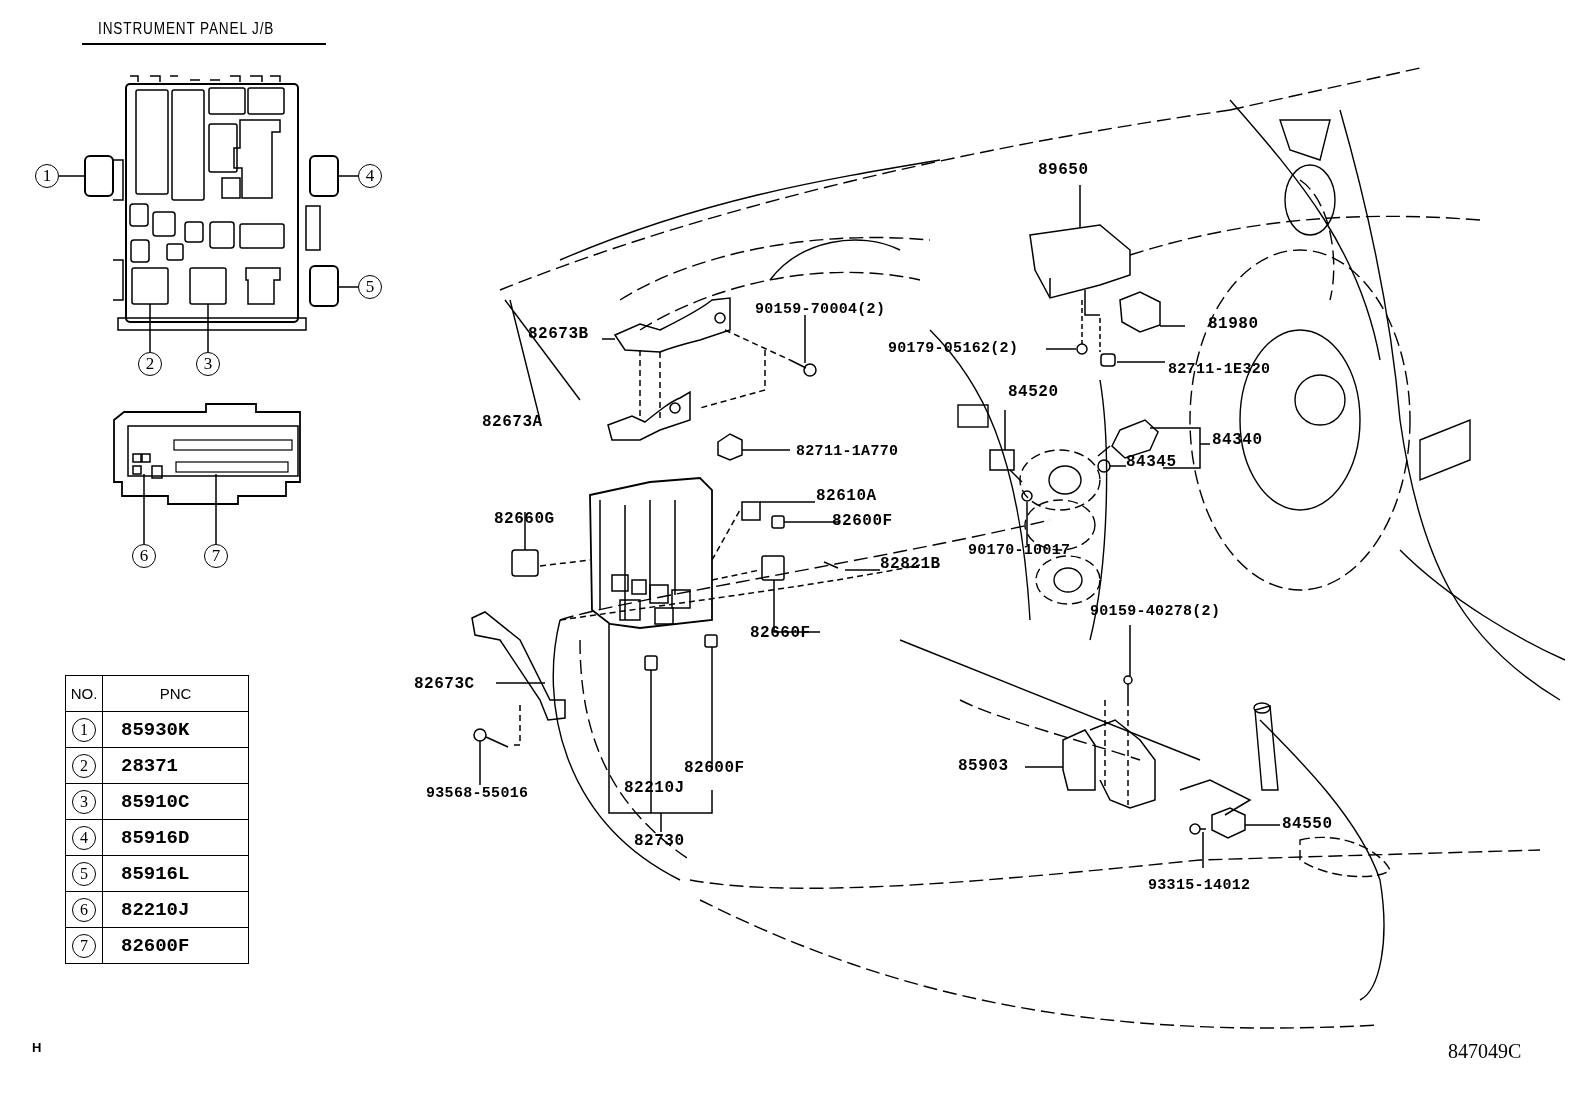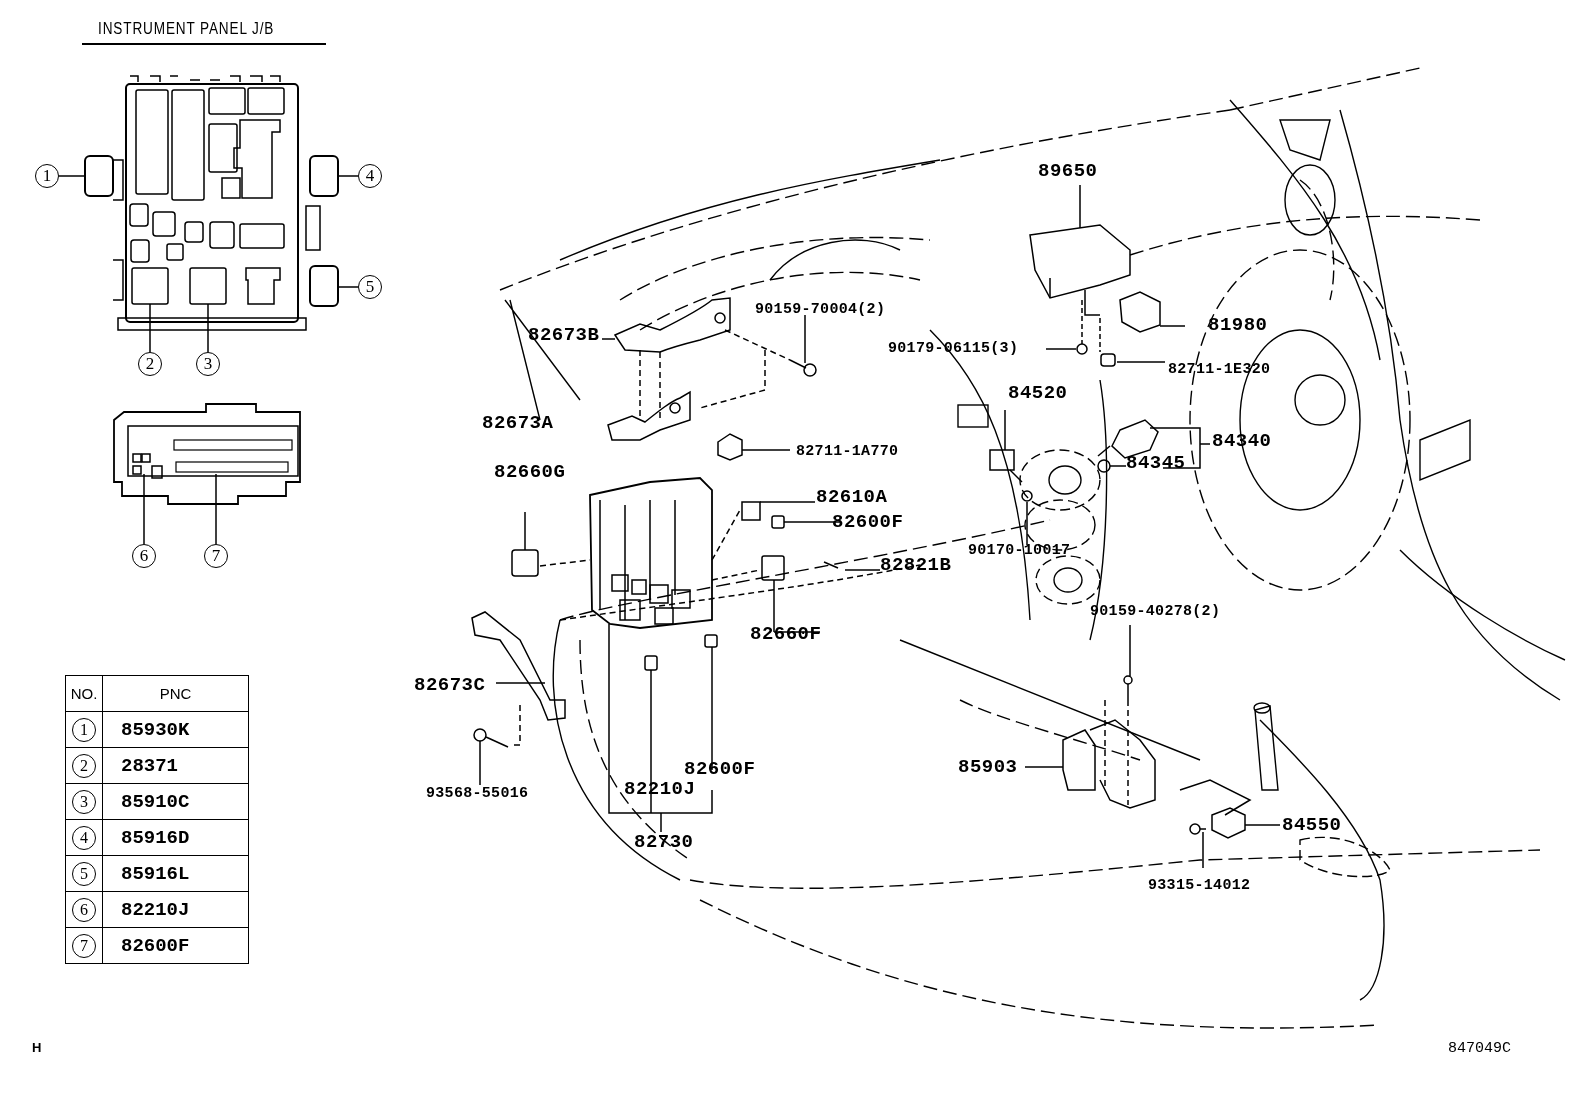--- a/index.html
+++ b/index.html
@@ -1,38 +1,38 @@
 <!DOCTYPE html>
 <html><head>
   <meta charset="utf-8">
   <style>
     html, body { margin: 0; padding: 0; background: #ffffff; }
     body { width: 1592px; height: 1099px; position: relative; overflow: hidden;
            font-family: "Liberation Mono", "DejaVu Sans Mono", monospace; color: #000; }
     #art { position: absolute; left: 0; top: 0; width: 1592px; height: 1099px; }
     .lbl { position: absolute; font-family: "Liberation Mono", "DejaVu Sans Mono", monospace;
-           font-weight: bold; font-size: 19px; letter-spacing: 0.5px; white-space: nowrap; line-height: 1; }
+           font-weight: bold; font-size: 16px; letter-spacing: 0.5px; white-space: nowrap; line-height: 1; }
     .lbl.sm { font-size: 15px; font-weight: bold; letter-spacing: 0.3px; }
     .title { position: absolute; left: 98px; top: 20px; font-family: "Liberation Sans", sans-serif;
              font-size: 16px; letter-spacing: 1px; transform: scaleX(0.85); transform-origin: left; }
     .title-rule { position: absolute; left: 82px; top: 43px; width: 244px; height: 2px; background: #000; }
     .callout { position: absolute; width: 24px; height: 24px; border: 1.5px solid #000; border-radius: 50%;
                display: flex; align-items: center; justify-content: center; background: #fff;
                font-family: "Liberation Serif", serif; font-size: 17px; box-sizing: border-box; }
     table.pnc { position: absolute; left: 46px; top: 675px; border-collapse: collapse; margin-left: 19px; }
     table.pnc td, table.pnc th { border: 1.5px solid #000; height: 35px; padding: 0; }
     table.pnc th { font-family: "Liberation Sans", sans-serif; font-weight: normal; font-size: 15px; transform: none; }
     table.pnc th.no { width: 36px; }
     table.pnc th.pnc-h { width: 145px; }
     table.pnc td.no { text-align: center; }
     table.pnc td.no .c { display: inline-flex; width: 24px; height: 24px; border: 1.3px solid #000; border-radius: 50%;
                          align-items: center; justify-content: center; font-family: "Liberation Serif", serif; font-size: 16px; box-sizing: border-box; }
     table.pnc td.val { font-family: "Liberation Mono", monospace; font-weight: bold; font-size: 19px; padding-left: 18px; }
     .foot-left { position: absolute; left: 32px; top: 1040px; font-family: "Liberation Sans", sans-serif; font-size: 13px; font-weight: bold; }
-    .foot-right { position: absolute; left: 1448px; top: 1040px; font-family: Liberation Mono, monospace; font-size: 15px; text-align: center; }
+    .foot-right { position: absolute; left: 1448px; top: 1040px; font-family: Liberation Serif, serif; font-size: 20px; text-align: center; }
   </style>
 </head>
 <body>
 
 <svg id="art" viewBox="0 0 1592 1099" xmlns="http://www.w3.org/2000/svg" fill="none" stroke="#000" stroke-width="1.5">
 
   <g>
     <rect x="126" y="84" width="172" height="238" rx="4" stroke-width="2"></rect>
     <rect x="118" y="318" width="188" height="12" stroke-width="1.5"></rect>
     <path d="M130 76 h8 v6 M150 76 h10 v6 M170 76 h8 M190 80 h10 M210 80 h10 M230 76 h10 v6 M250 76 h12 v6 M270 76 h10 v6"></path>
@@ -282,29 +282,29 @@
     <tr>
       <td class="no"><span class="c">7</span></td>
       <td class="val">82600F</td>
     </tr>
   </tbody>
 </table>
 
 <div class="lbl" style="left:1038px;top:162px;">89650</div>
 <div class="lbl sm" style="left:755px;top:302px;">90159-70004(2)</div>
 <div class="lbl" style="left:528px;top:326px;">82673B</div>
-<div class="lbl sm" style="left:888px;top:341px;">90179-06115(3)</div>
+<div class="lbl sm" style="left:888px;top:341px;">90179-05162(2)</div>
 <div class="lbl" style="left:1208px;top:316px;text-align:center;">81980</div>
 <div class="lbl sm" style="left:1168px;top:362px;">82711-1E320</div>
 <div class="lbl" style="left:1008px;top:384px;">84520</div>
 <div class="lbl" style="left:482px;top:414px;">82673A</div>
 <div class="lbl sm" style="left:796px;top:444px;">82711-1A770</div>
 <div class="lbl" style="left:1212px;top:432px;">84340</div>
 <div class="lbl" style="left:1126px;top:454px;">84345</div>
-<div class="lbl" style="left:494px;top:463px;">82660G</div>
+<div class="lbl" style="left:494px;top:511px;">82660G</div>
 <div class="lbl" style="left:816px;top:488px;">82610A</div>
 <div class="lbl" style="left:832px;top:513px;">82600F</div>
 <div class="lbl sm" style="left:968px;top:543px;">90170-10017</div>
 <div class="lbl" style="left:880px;top:556px;text-align:center;">82821B</div>
 <div class="lbl sm" style="left:1090px;top:604px;">90159-40278(2)</div>
 <div class="lbl" style="left:750px;top:625px;">82660F</div>
 <div class="lbl" style="left:414px;top:676px;">82673C</div>
 <div class="lbl" style="left:684px;top:760px;">82600F</div>
 <div class="lbl" style="left:958px;top:758px;">85903</div>
 <div class="lbl sm" style="left:426px;top:786px;">93568-55016</div>

